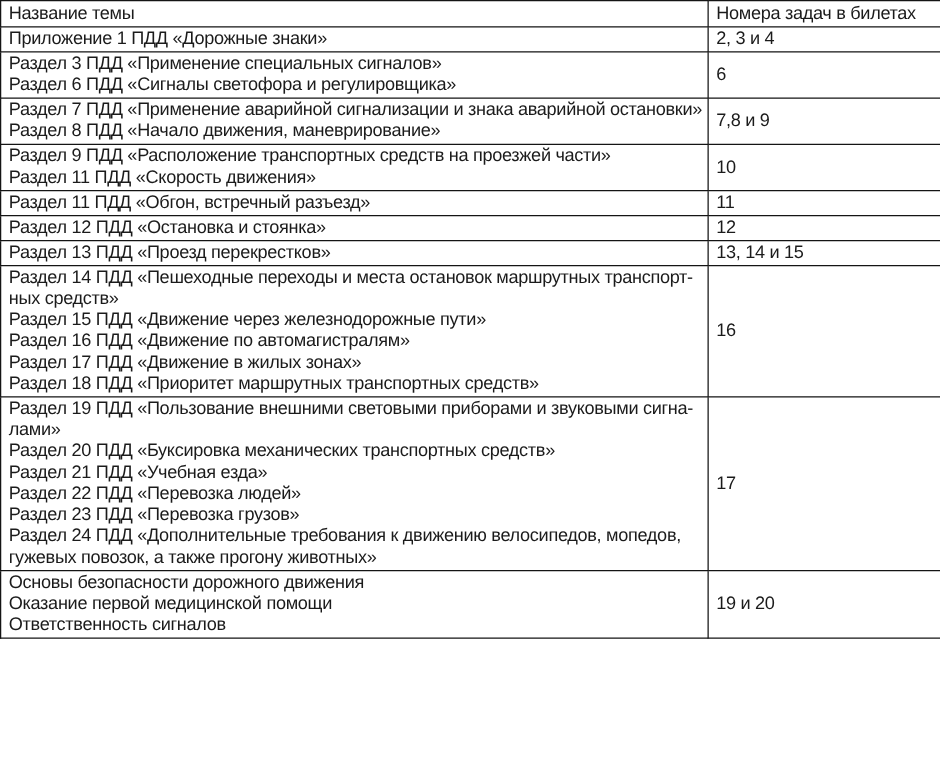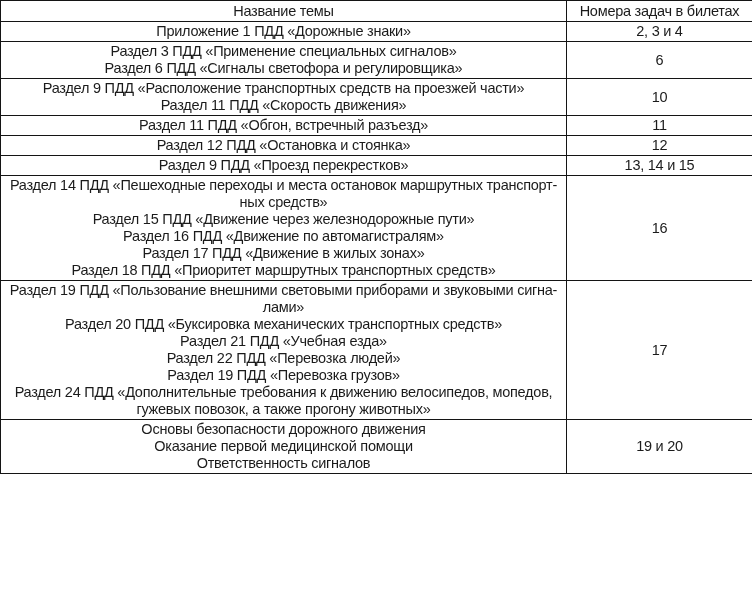--- a/index.html
+++ b/index.html
@@ -21,21 +21,21 @@
     font-size: 14.5px;
     color: #1b1b1b;
     letter-spacing: -0.25px;
   }
   col.c1 { width: 566px; }
   col.c2 { width: 186px; }
   table.topics th,
   table.topics td {
     border: 1.5px solid #141414;
     padding: 1px 6px;
-    text-align: center;
+    text-align: left;
     vertical-align: middle;
     font-weight: 400;
     overflow: hidden;
   }
   table.topics th {
     padding: 2px 6px;
   }
   .line {
     white-space: nowrap;
     line-height: 17px;
@@ -69,20 +69,29 @@
           <td>
             <div class="line">Раздел 3 ПДД «Применение специальных сигналов»</div>
             <div class="line">Раздел 6 ПДД «Сигналы светофора и регулировщика»</div>
           </td>
           <td>
             <div class="line">6</div>
           </td>
         </tr>
         <tr>
           <td>
+            <div class="line">Раздел 7 ПДД «Применение аварийной сигнализации и знака аварийной остановки»</div>
+            <div class="line">Раздел 8 ПДД «Начало движения, маневрирование»</div>
+          </td>
+          <td>
+            <div class="line">7,8 и 9</div>
+          </td>
+        </tr>
+        <tr>
+          <td>
             <div class="line">Раздел 9 ПДД «Расположение транспортных средств на проезжей части»</div>
             <div class="line">Раздел 11 ПДД «Скорость движения»</div>
           </td>
           <td>
             <div class="line">10</div>
           </td>
         </tr>
         <tr>
           <td>
             <div class="line">Раздел 11 ПДД «Обгон, встречный разъезд»</div>
@@ -94,21 +103,21 @@
         <tr>
           <td>
             <div class="line">Раздел 12 ПДД «Остановка и стоянка»</div>
           </td>
           <td>
             <div class="line">12</div>
           </td>
         </tr>
         <tr>
           <td>
-            <div class="line">Раздел 9 ПДД «Проезд перекрестков»</div>
+            <div class="line">Раздел 13 ПДД «Проезд перекрестков»</div>
           </td>
           <td>
             <div class="line">13, 14 и 15</div>
           </td>
         </tr>
         <tr>
           <td>
             <div class="line">Раздел 14 ПДД «Пешеходные переходы и места остановок маршрутных транспорт-</div>
             <div class="line">ных средств»</div>
             <div class="line">Раздел 15 ПДД «Движение через железнодорожные пути»</div>
@@ -120,21 +129,21 @@
             <div class="line">16</div>
           </td>
         </tr>
         <tr>
           <td>
             <div class="line">Раздел 19 ПДД «Пользование внешними световыми приборами и звуковыми сигна-</div>
             <div class="line">лами»</div>
             <div class="line">Раздел 20 ПДД «Буксировка механических транспортных средств»</div>
             <div class="line">Раздел 21 ПДД «Учебная езда»</div>
             <div class="line">Раздел 22 ПДД «Перевозка людей»</div>
-            <div class="line">Раздел 19 ПДД «Перевозка грузов»</div>
+            <div class="line">Раздел 23 ПДД «Перевозка грузов»</div>
             <div class="line">Раздел 24 ПДД «Дополнительные требования к движению велосипедов, мопедов,</div>
             <div class="line">гужевых повозок, а также прогону животных»</div>
           </td>
           <td>
             <div class="line">17</div>
           </td>
         </tr>
         <tr>
           <td>
             <div class="line">Основы безопасности дорожного движения</div>

